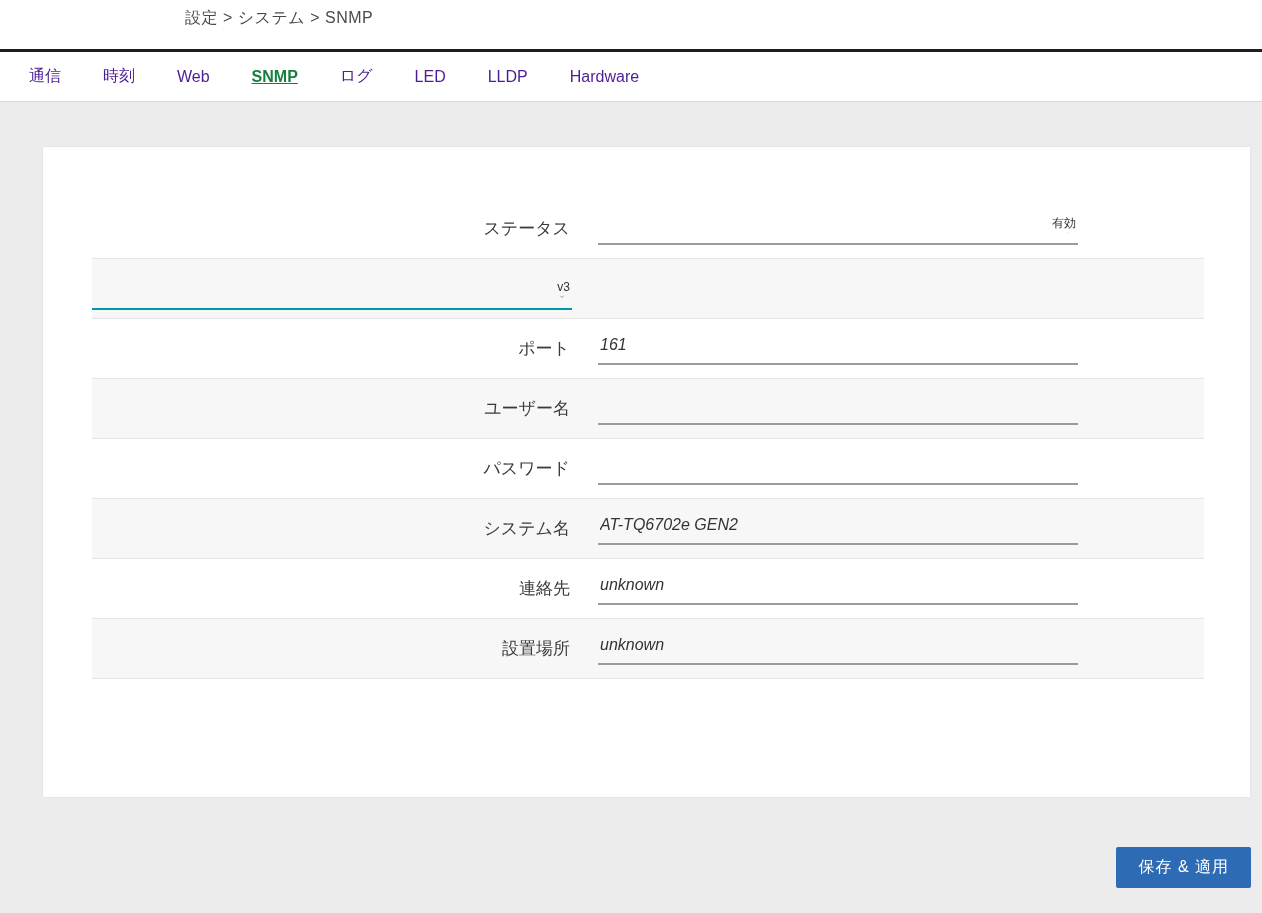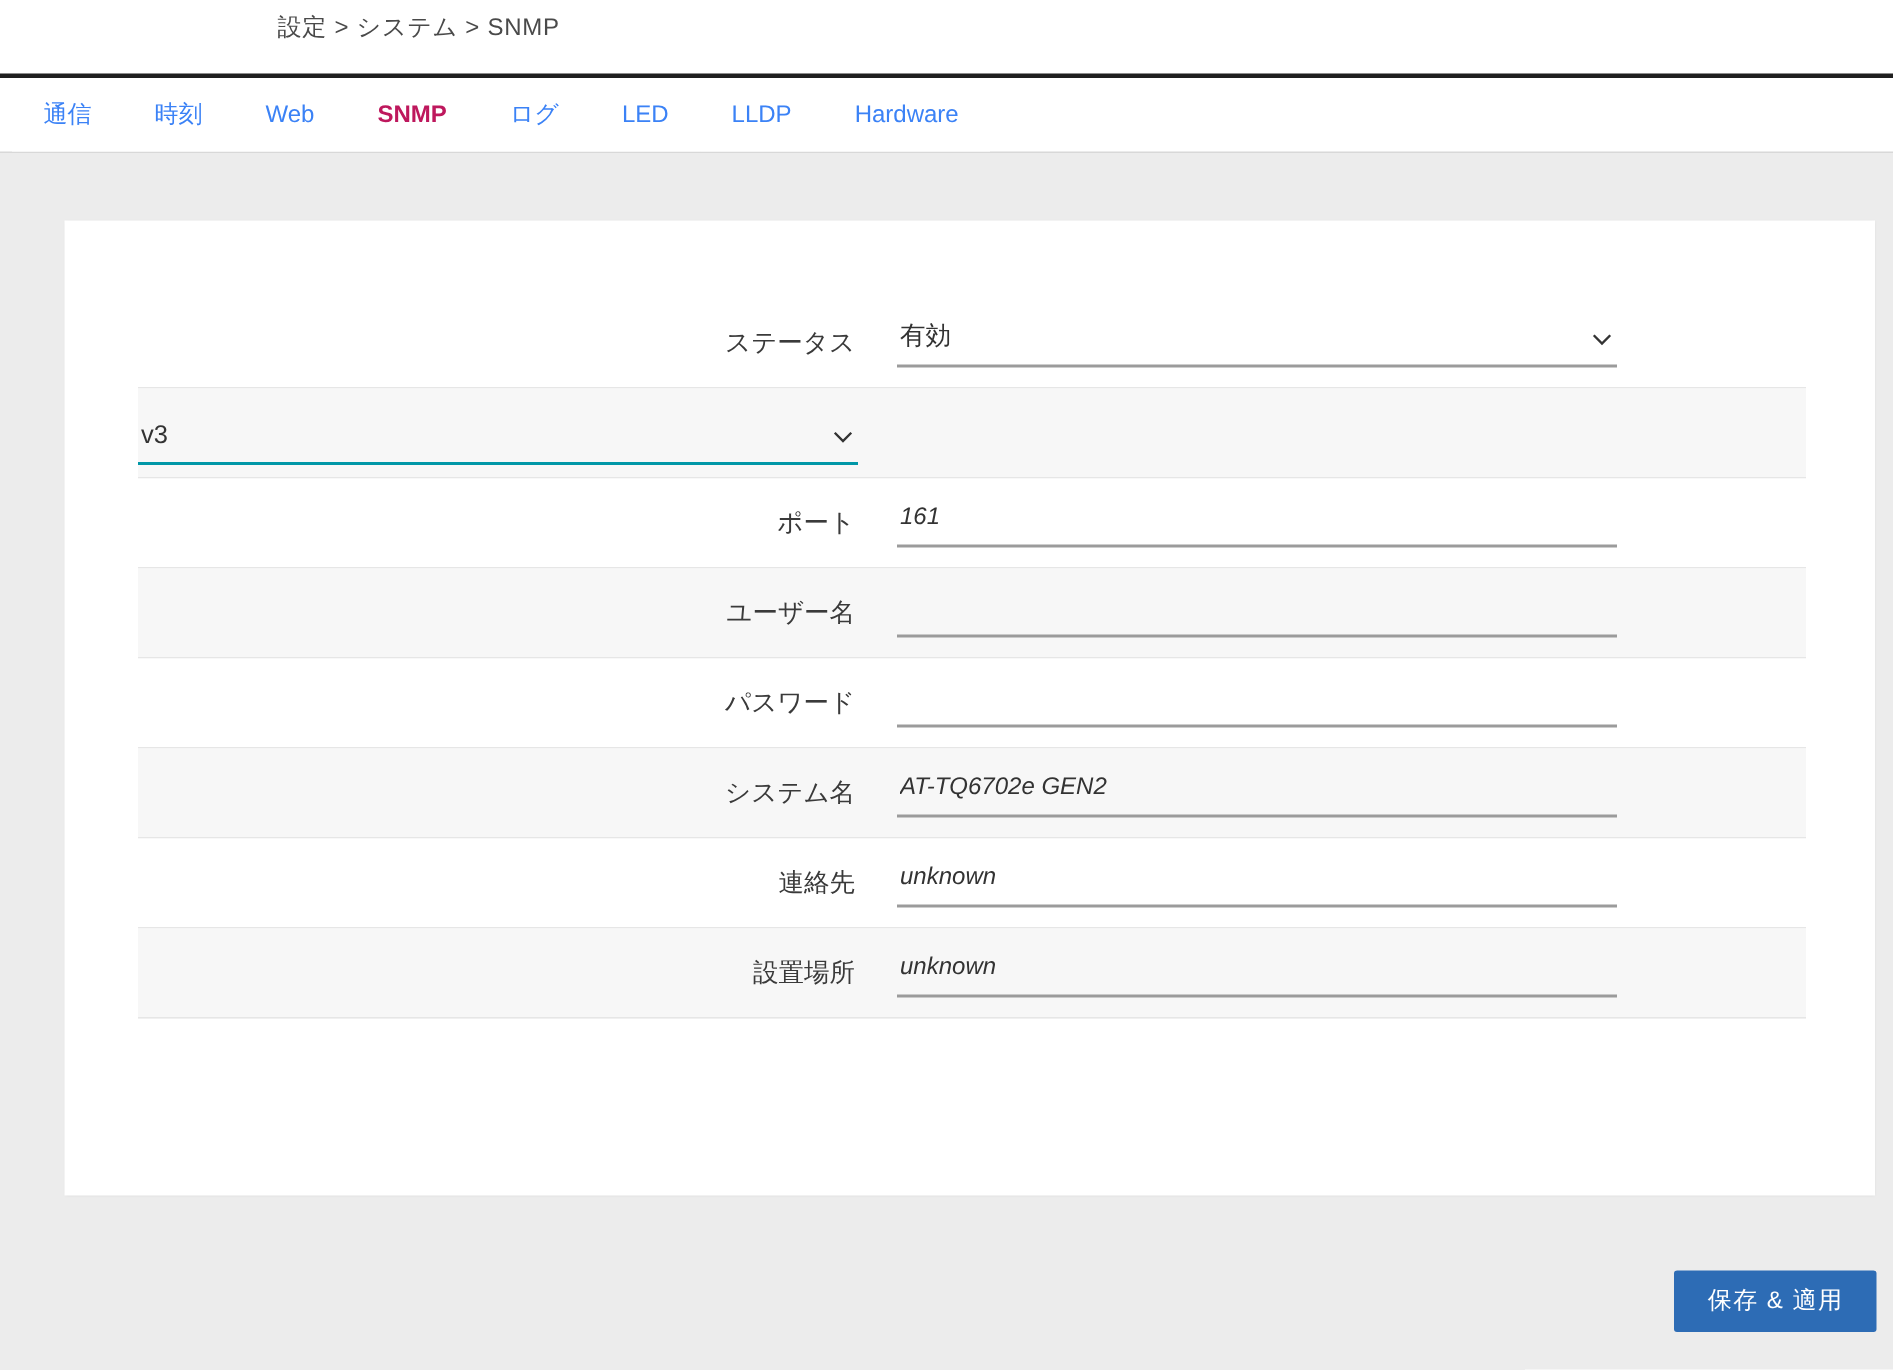--- a/index.html
+++ b/index.html
@@ -28,27 +28,28 @@
     border-bottom:1px solid #d8d8d8;
     display:flex;
     align-items:stretch;
     padding-left:8px;
   }
   .tab {
     padding:0 21px;
     display:flex;
     align-items:center;
     font-size:16px;
-    color:#3b82f6;
+    color:#4c1d95;
     cursor:pointer;
     background:#fff;
   }
   .tab.active {
-    color:#be185d;
+    color:#15803d;
     font-weight:bold;
+    text-decoration:underline;
   }
 
   
   .card {
     background:#fff;
     margin:45px 12px 0 43px;
     height:650px;
     padding:52px 46px 0 49px;
     box-shadow:0 0 2px rgba(0,0,0,0.08);
   }
@@ -93,24 +94,25 @@
     flex:0 0 auto;
   }
   .control { width:480px; flex:0 0 auto; }
   .select {
     width:100%;
     display:flex;
     justify-content:space-between;
     align-items:flex-end;
     border-bottom:2px solid #9b9b9b;
     padding:2px 2px 8px 2px;
-    font-size:17px;
+    font-size:12px;
     color:#333;
     cursor:pointer;
     height:32px;
+    flex-direction:column;
   }
   .select.focused { border-bottom-color:#0097a7;margin-top:10px; }
   .select .chev { width:16px; height:16px; margin-bottom:1px; }
   .text-input {
     width:100%;
     border:none;
     outline:none;
     background:transparent;
     border-bottom:2px solid #9b9b9b;
     padding:2px 2px 8px 2px;

